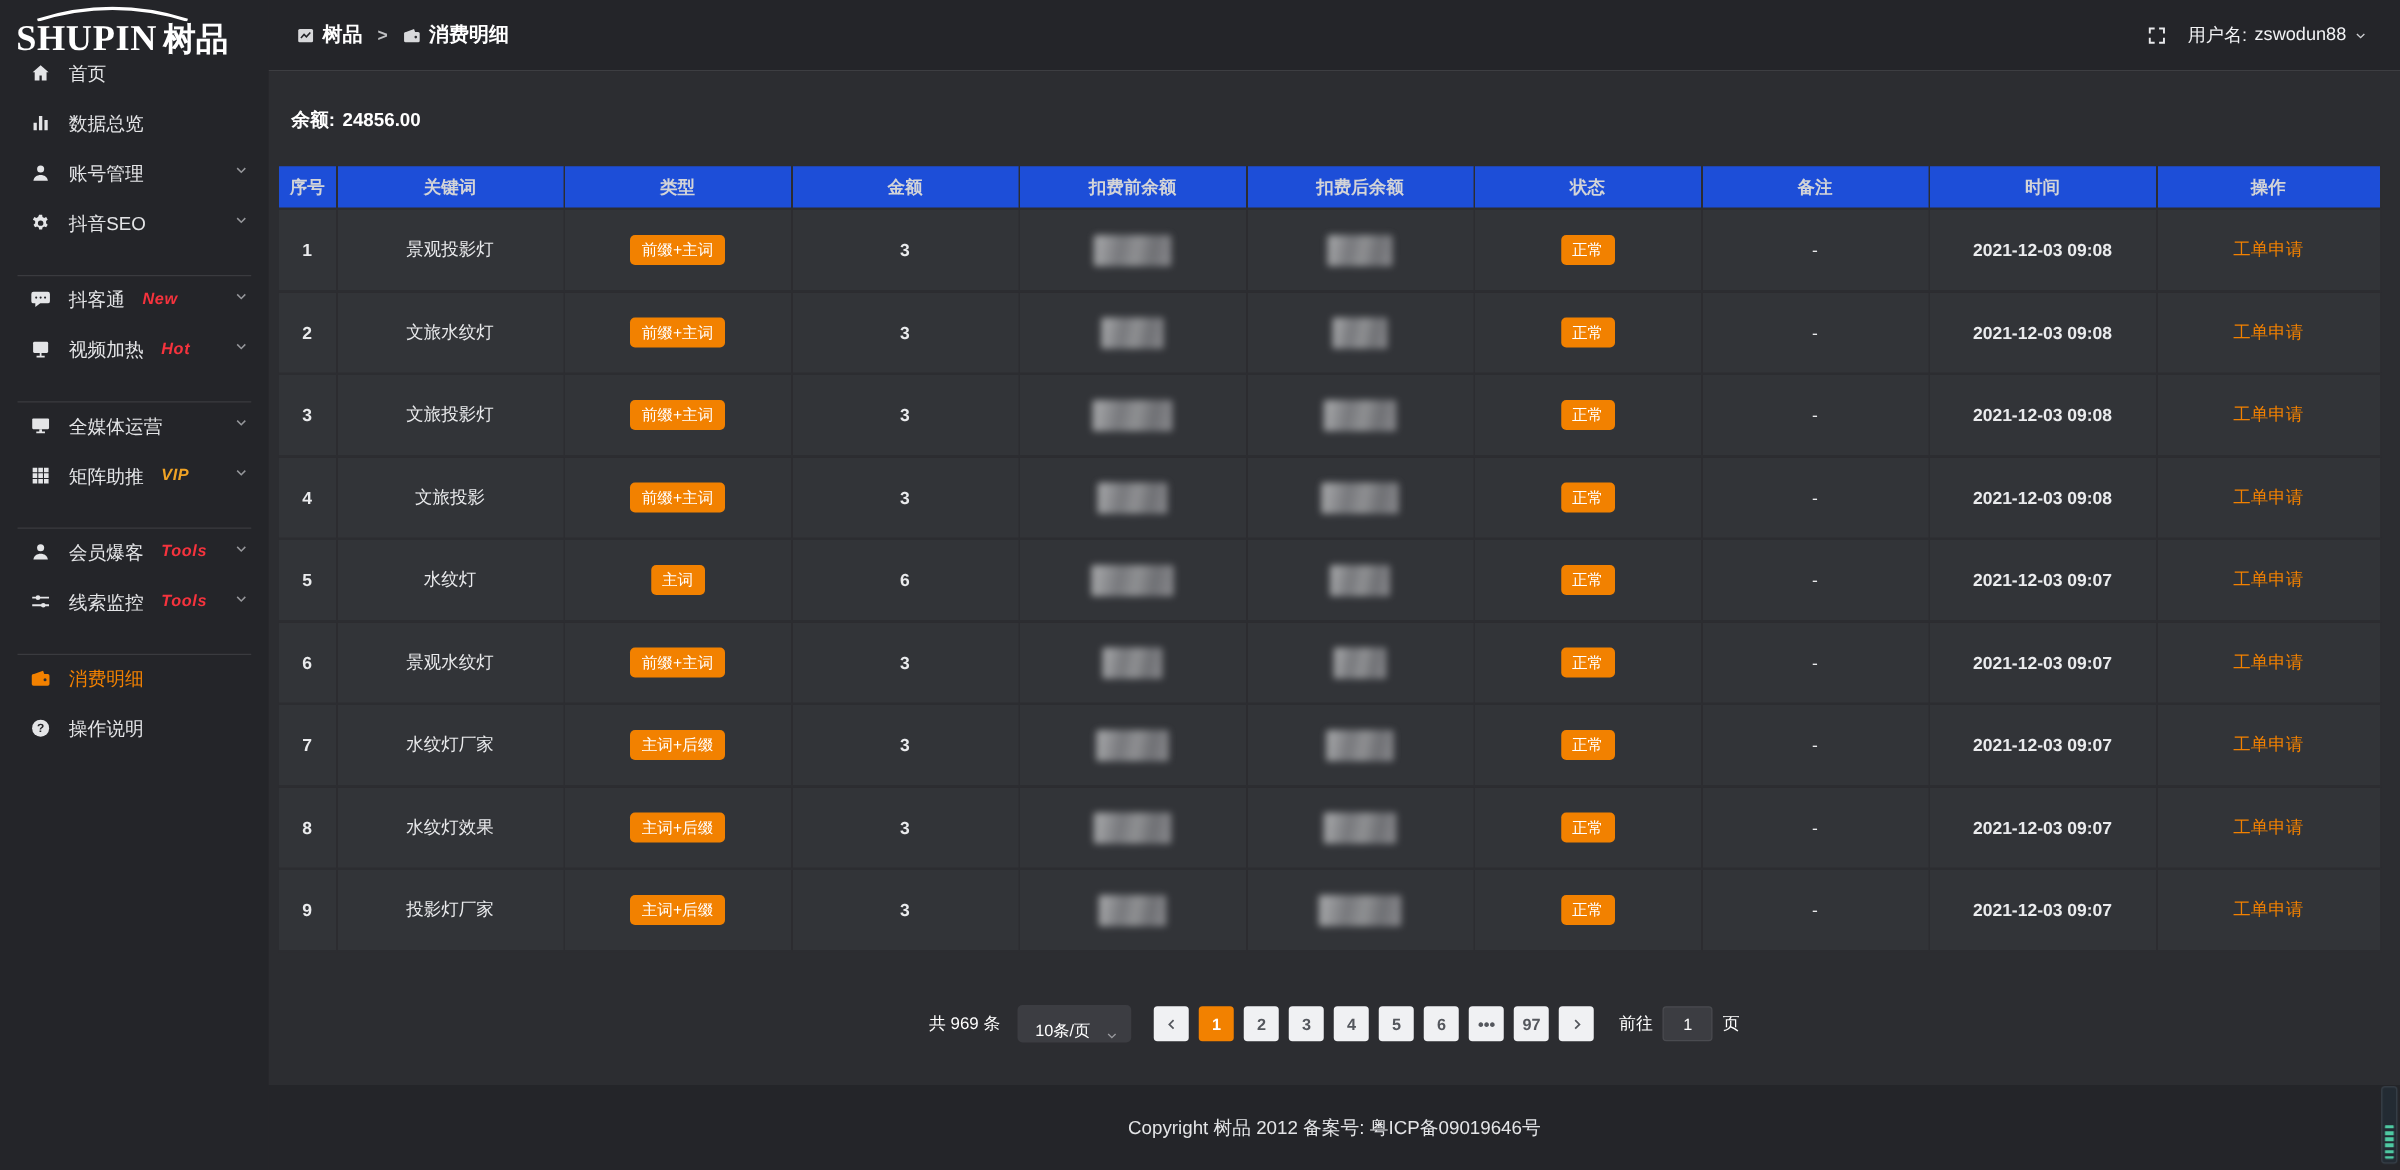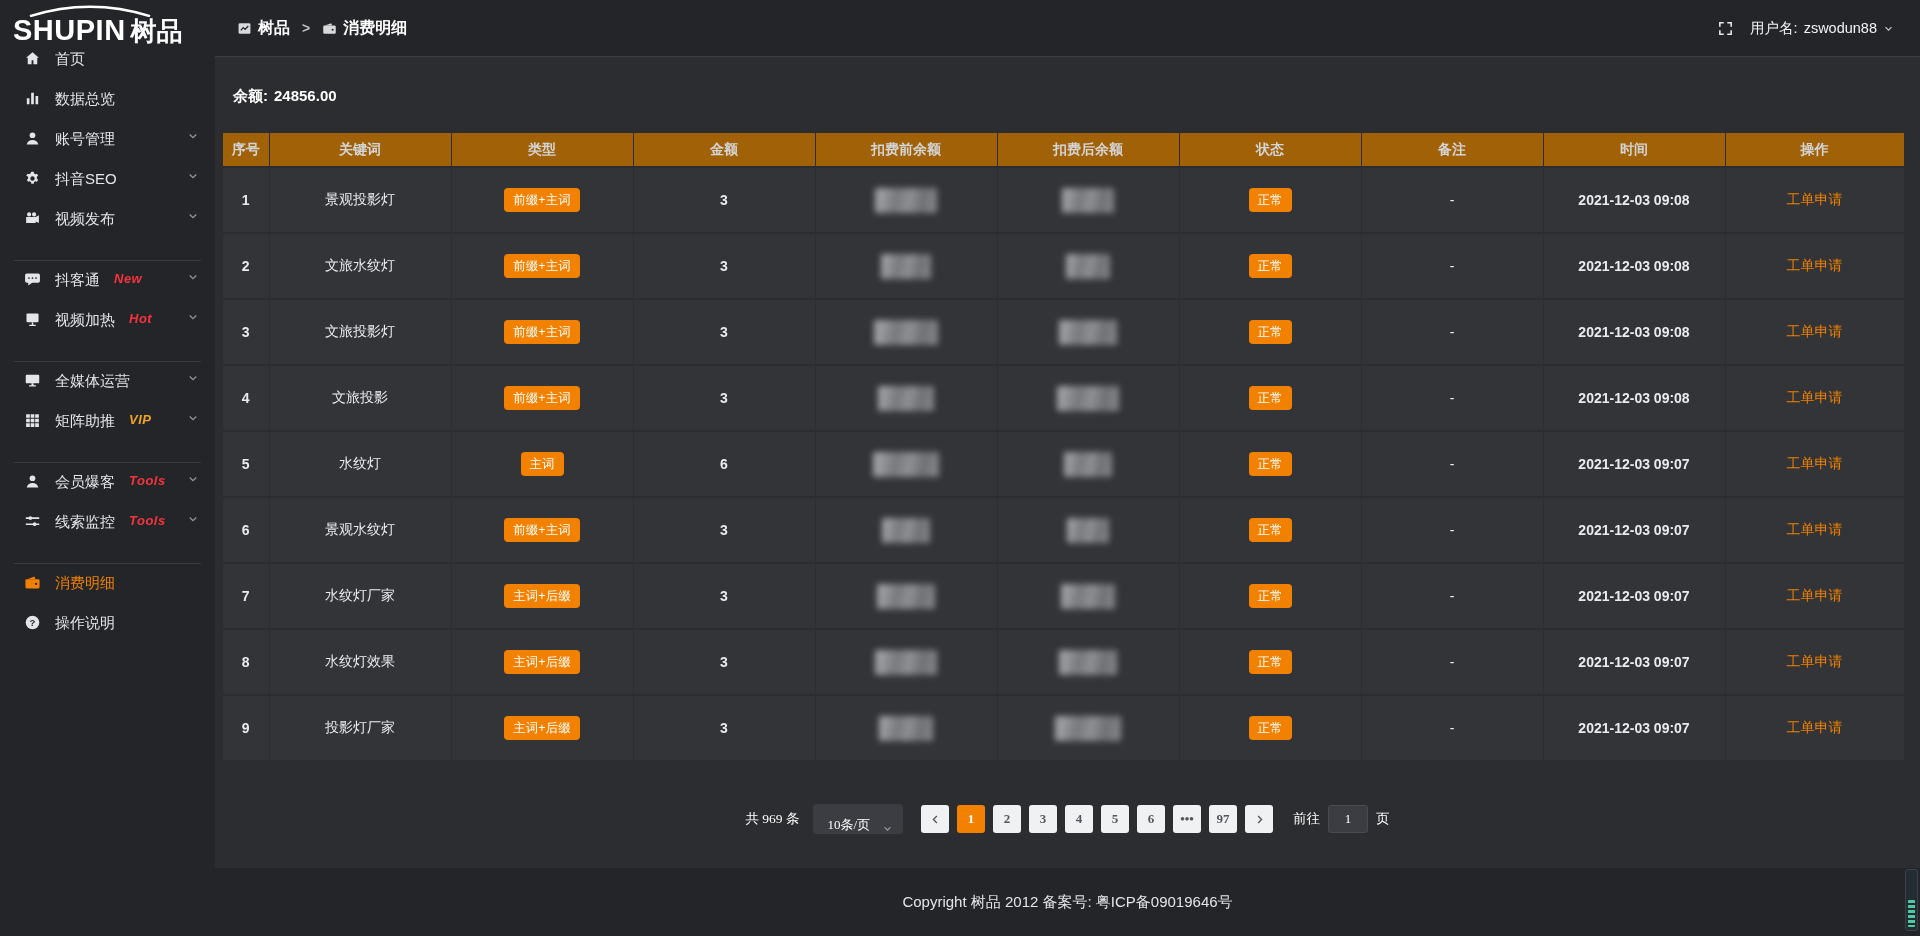--- a/index.html
+++ b/index.html
@@ -4,21 +4,21 @@
 <style>
   * { margin:0; padding:0; box-sizing:border-box; }
   html,body { width:1920px; height:936px; overflow:hidden; background:#2c2d31;
     font-family:"Liberation Sans","DejaVu Sans",sans-serif; }
   .app { width:1920px; height:936px; display:flex; }
 
   
   .sidebar { width:215px; flex-shrink:0; background:#242529; height:936px; }
   .logo { position:relative; height:50px; padding:14px 0 0 13px; color:#fff; white-space:nowrap; cursor:pointer; }
   .logo-arc { position:absolute; top:5px; left:15px; width:150px; height:12px; }
-  .logo-latin { font-size:29px; font-weight:bold; letter-spacing:0.5px; }
+  .logo-latin { font-size:29px; font-weight:bold; letter-spacing:0.5px;font-family:Liberation Serif, serif; }
   .logo-cjk { font-size:26px; font-weight:bold; margin-left:5px; }
   .side-menu { padding-top:0; }
   .side-item { height:40px; display:flex; padding:0 16px 0 24px;
     color:#e4e5e7; cursor:pointer; }
   .si-icon { width:17px; height:17px; margin-right:14px; flex-shrink:0; display:inline-flex; }
   .si-icon svg { width:17px; height:17px; }
   .si-label { font-size:15px; }
   .si-tag { font-size:13px; font-weight:bold; font-style:italic; margin-left:14px; letter-spacing:.5px; }
   .si-chev { margin-left:auto; width:12px; height:12px; color:#96979b; display:inline-flex; }
   .si-chev svg { width:12px; height:12px; }
@@ -42,34 +42,34 @@
   .user-chev svg { width:11px; height:11px; }
 
   
   .content { flex:1; background:#2c2d31; padding:0 8px; overflow:hidden; }
   .balance { margin:30px 0 0 10px; color:#fff; font-size:15px; font-weight:bold; height:20px; }
   .balance-value { margin-left:6px; }
 
   table.data { border-collapse:collapse; table-layout:fixed; width:1681px; margin-top:26px; }
   table.data td { text-align:center; border-right:1px solid #2c2d31; border-bottom:2px solid #2c2d31;
     overflow:hidden; white-space:nowrap; }
-  table.data thead td { height:34px; background:#a16207; color:#d3d4d7; font-size:14px; font-weight:bold; }
+  table.data thead td { height:34px; background:#1d4ed8; color:#d3d4d7; font-size:14px; font-weight:bold; }
   table.data tbody td { height:66px; background:#323438; color:#eaebed; font-size:14px; }
   td.c-no, td.c-amount { font-weight:bold; }
   td.c-time { font-weight:bold; font-size:14.5px; color:#f2f3f5; }
   .badge { display:inline-block; background:#f28100; color:#fff; font-size:12.5px;
     padding:6px 9px; border-radius:4px; line-height:1; }
   .blob { display:inline-block; height:25px; border-radius:2px; vertical-align:middle;
     background:linear-gradient(100deg,#b9babc 10%,#88898d 35%,#a7a8aa 55%,#7e7f83 75%,#99999d 95%);
     filter:blur(3px); opacity:.8; }
   .action-link { color:#f28100; font-size:14px; cursor:pointer; }
 
   
   .pagination { display:flex; align-items:center; justify-content:center; gap:8px;
-    margin-top:42px; color:#fff;font-family:Liberation Serif, serif; }
+    margin-top:42px; color:#fff; }
   .pg-total { font-size:13.5px; margin-right:6px; }
   .pg-select { height:30px; background:#3c3d42; border-radius:4px; display:flex; align-items:flex-end;
     gap:12px; padding:0 10px 0 14px; font-size:13px; cursor:pointer; margin-right:10px; }
   .pg-select-chev { width:11px; height:11px; display:inline-flex; color:#9a9b9f; }
   .pg-select-chev svg { width:11px; height:11px; }
   .pg-btn { min-width:28px; height:28px; padding:0 5px; background:#f0f1f3; color:#54575d;
     border:none; border-radius:3px; font-weight:bold; font-size:13px; cursor:pointer;
     display:inline-flex; align-items:center; justify-content:center; font-family:inherit; }
   .pg-btn.active { background:#f28100; color:#fff; }
   .pg-btn svg { width:11px; height:11px; }
@@ -130,35 +130,20 @@
             </svg>
           </span>
         </div>
         <div class="side-item">
           <span class="si-icon">
             <svg viewBox="0 0 24 24">
               <path fill="currentColor" fill-rule="evenodd" d="M10.3 2.6h3.4l.4 2.5c.7.2 1.3.6 1.9 1l2.3-.9 1.7 2.9-1.9 1.6c.1.4.1.8.1 1.3 0 .4 0 .8-.1 1.2l1.9 1.6-1.7 2.9-2.3-.9c-.6.4-1.2.8-1.9 1l-.4 2.5h-3.4l-.4-2.5c-.7-.2-1.3-.6-1.9-1l-2.3.9-1.7-2.9 1.9-1.6c-.1-.4-.1-.8-.1-1.2 0-.5 0-.9.1-1.3L3.2 8.1l1.7-2.9 2.3.9c.6-.4 1.2-.8 1.9-1Zm1.7 6.3a3.1 3.1 0 1 0 0 6.2 3.1 3.1 0 0 0 0-6.2Z"></path>
             </svg>
           </span>
           <span class="si-label">抖音SEO</span>
-          <span class="si-chev">
-            <svg viewBox="0 0 24 24">
-              <path d="M5.5 9 12 15.5 18.5 9" fill="none" stroke="currentColor" stroke-width="2.4"></path>
-            </svg>
-          </span>
-        </div>
-        <div class="side-item">
-          <span class="si-icon">
-            <svg viewBox="0 0 24 24">
-              <circle cx="7.2" cy="6.2" r="2.9" fill="currentColor"></circle>
-              <circle cx="14.2" cy="6.2" r="2.9" fill="currentColor"></circle>
-              <path d="M3 9.8h13.5l4.5-2.3v11l-4.5-2.3v2.3H3Z" fill="currentColor"></path>
-            </svg>
-          </span>
-          <span class="si-label">视频发布</span>
           <span class="si-chev">
             <svg viewBox="0 0 24 24">
               <path d="M5.5 9 12 15.5 18.5 9" fill="none" stroke="currentColor" stroke-width="2.4"></path>
             </svg>
           </span>
         </div>
         <div class="side-divider"></div>
         <div class="side-item">
           <span class="si-icon">
             <svg viewBox="0 0 24 24">

